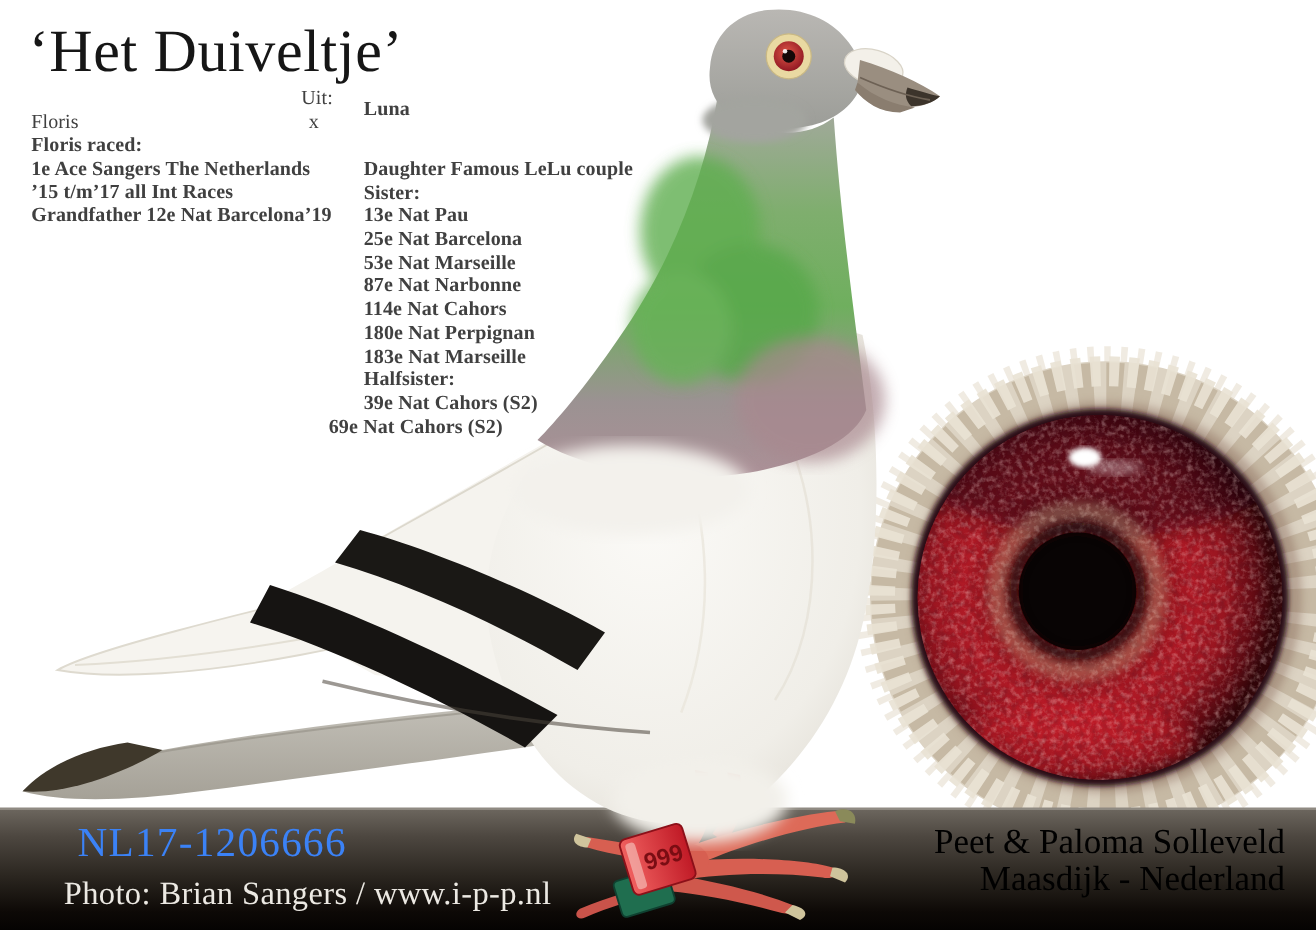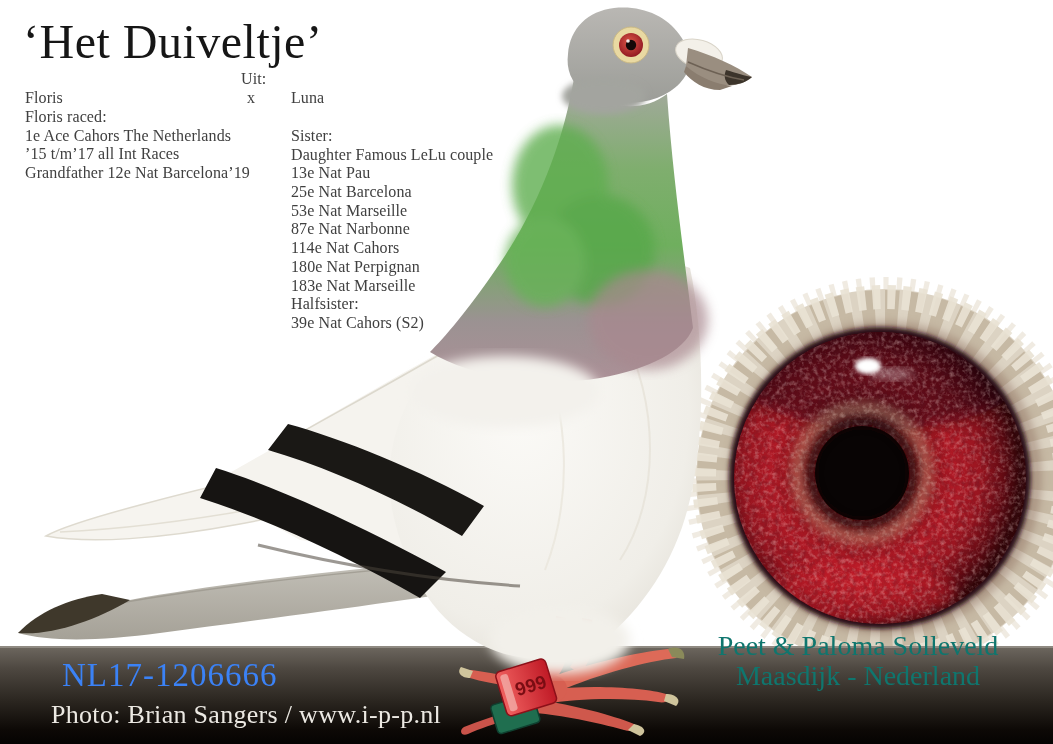--- a/index.html
+++ b/index.html
@@ -8,33 +8,33 @@
     background:#ffffff;overflow:hidden;
     font-family:"Liberation Serif","DejaVu Serif",serif;color:#1b1b1b;
   }
   .canvas svg{position:absolute;left:0;top:0;}
   .abs{position:absolute;white-space:nowrap;}
   .title{left:23px;top:14px;font-size:48px;letter-spacing:.5px;color:#161616;}
   .ped{font-size:16px;line-height:18.7px;letter-spacing:.1px;color:#404040;}
   .uit{left:241px;top:70px;}
   .sire{left:25px;top:89px;}
   .cross{left:247px;top:89px;}
-  .dam{left:291px;top:89px;}
+  .dam{left:291px;top:79px;font-weight:bold;}
   .left-col{left:25px;top:108px;}
   .right-col{left:291px;top:127px;}
   .right-col .pline:nth-child(n+12){margin-left:-28px;}
-  .pline{height:18.7px;}
+  .pline{height:18.7px;font-weight:bold;}
   .bottom-bar{
     position:absolute;left:0;top:646px;width:1053px;height:98px;
     background:linear-gradient(180deg,#6b655d 0%,#4d4740 22%,#2b2620 55%,#0d0906 85%,#050302 100%);
     border-top:2px solid #8f8a82;box-sizing:border-box;
   }
   .ring-number{left:62px;top:657px;font-size:33px;color:#3b82f6;letter-spacing:1px;}
   .photo-credit{left:51px;top:700px;font-size:26px;color:#ece9e3;letter-spacing:.3px;}
-  .breeder-block{left:688px;top:631px;width:340px;text-align:center;color:#0f766e;}
+  .breeder-block{left:688px;top:659px;width:340px;text-align:right;color:#000000;}
   .breeder-line{font-size:28px;line-height:30px;white-space:nowrap;}
 </style>
 </head>
 <body>
 
 <div class="canvas">
 
   <svg width="1053" height="744" viewBox="0 0 1053 744">
     <defs>
       <radialGradient id="irisGrad" gradientUnits="userSpaceOnUse" cx="862" cy="473" r="158">
@@ -210,37 +210,38 @@
   </svg>
 
   <div class="abs title">‘Het Duiveltje’</div>
   <div class="abs ped uit">Uit:</div>
   <div class="abs ped sire">Floris</div>
   <div class="abs ped cross">x</div>
   <div class="abs ped dam">Luna</div>
 
   <div class="abs ped left-col">
       <div class="pline">Floris raced:</div>
-      <div class="pline">1e Ace Cahors The Netherlands</div>
+      <div class="pline">1e Ace Sangers The Netherlands</div>
       <div class="pline">’15 t/m’17 all Int Races</div>
       <div class="pline">Grandfather 12e Nat Barcelona’19</div>
     </div>
 
   <div class="abs ped right-col">
+      <div class="pline">Daughter Famous LeLu couple</div>
       <div class="pline">Sister:</div>
-      <div class="pline">Daughter Famous LeLu couple</div>
       <div class="pline">13e Nat Pau</div>
       <div class="pline">25e Nat Barcelona</div>
       <div class="pline">53e Nat Marseille</div>
       <div class="pline">87e Nat Narbonne</div>
       <div class="pline">114e Nat Cahors</div>
       <div class="pline">180e Nat Perpignan</div>
       <div class="pline">183e Nat Marseille</div>
       <div class="pline">Halfsister:</div>
       <div class="pline">39e Nat Cahors (S2)</div>
+      <div class="pline">69e Nat Cahors (S2)</div>
     </div>
 
   <div class="abs ring-number">NL17-1206666</div>
   <div class="abs photo-credit">Photo: Brian Sangers / www.i-p-p.nl</div>
   <div class="abs breeder-block">
     <div class="breeder-line">Peet &amp; Paloma Solleveld</div>
     <div class="breeder-line">Maasdijk - Nederland</div>
   </div>
 
 </div>

